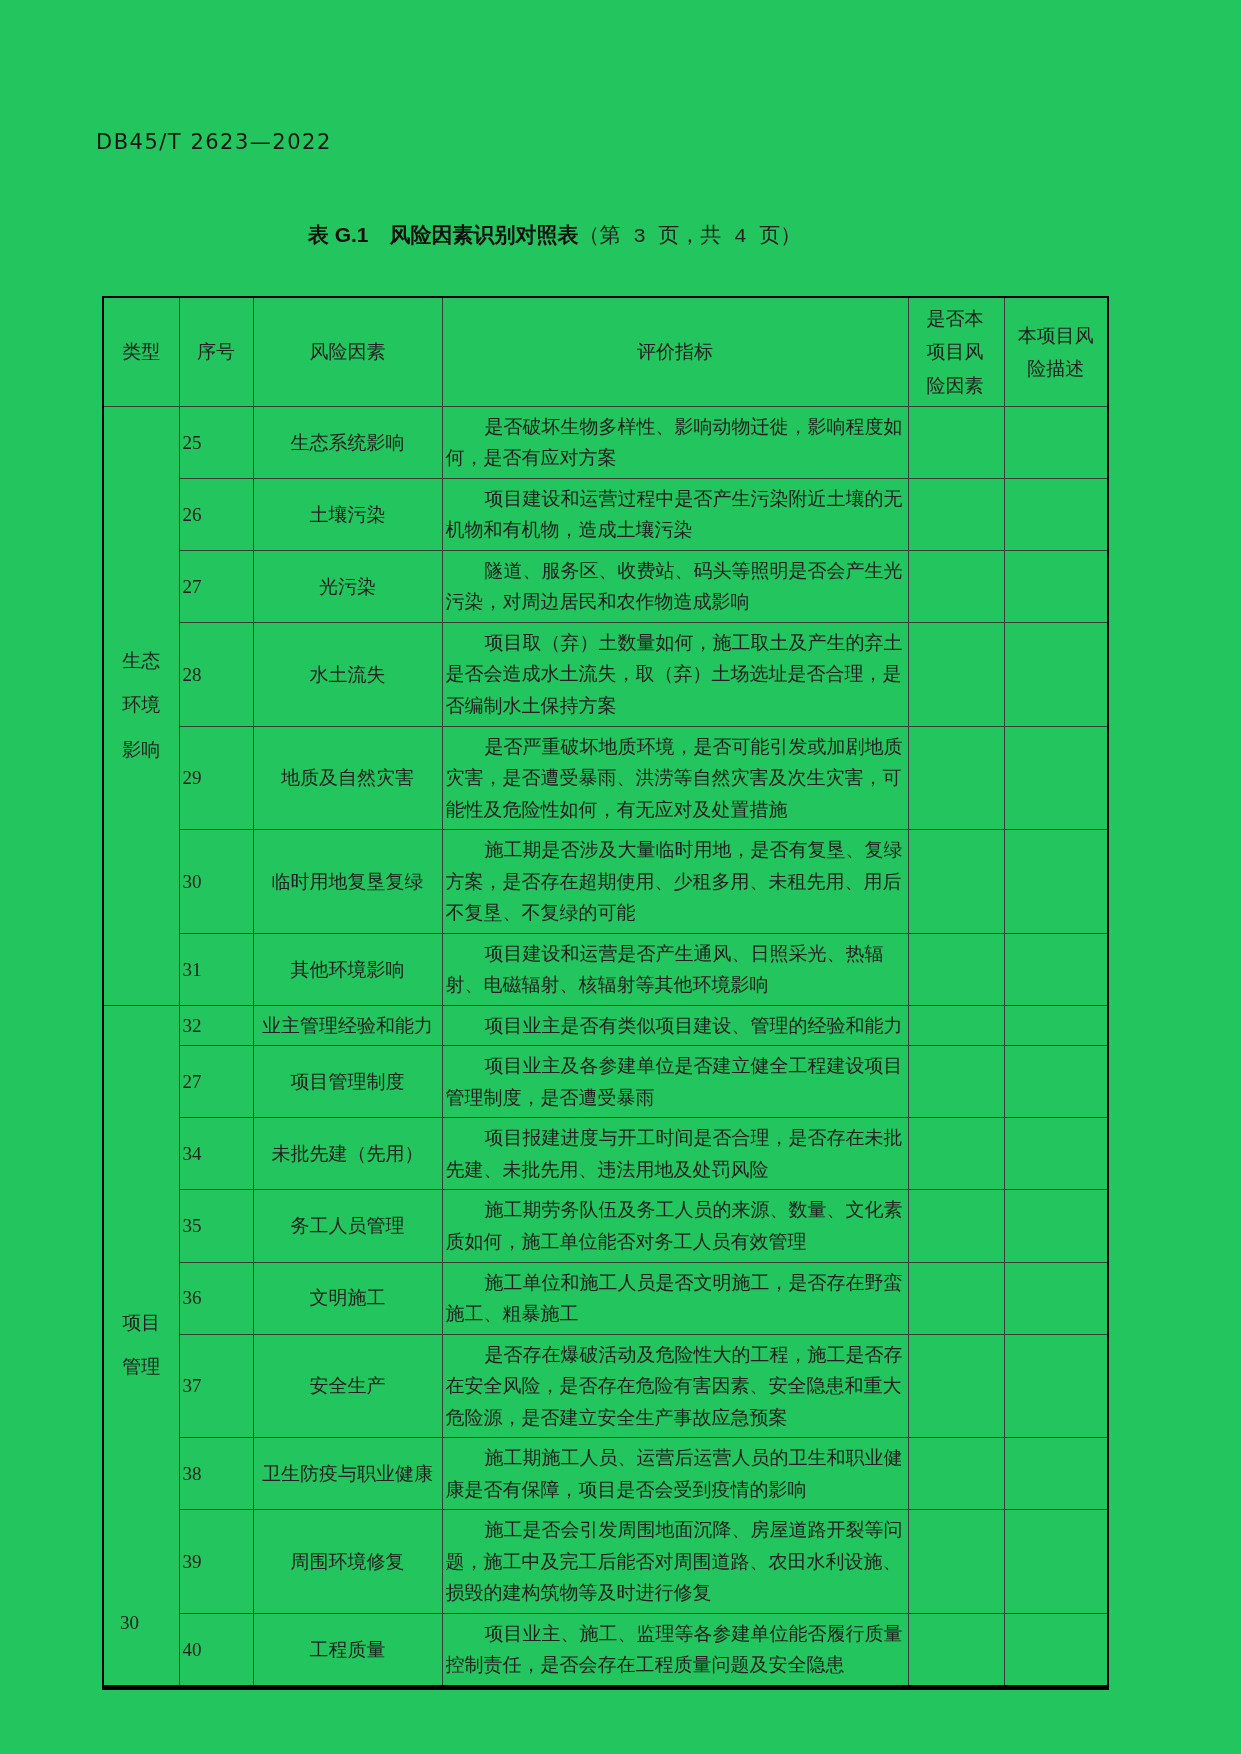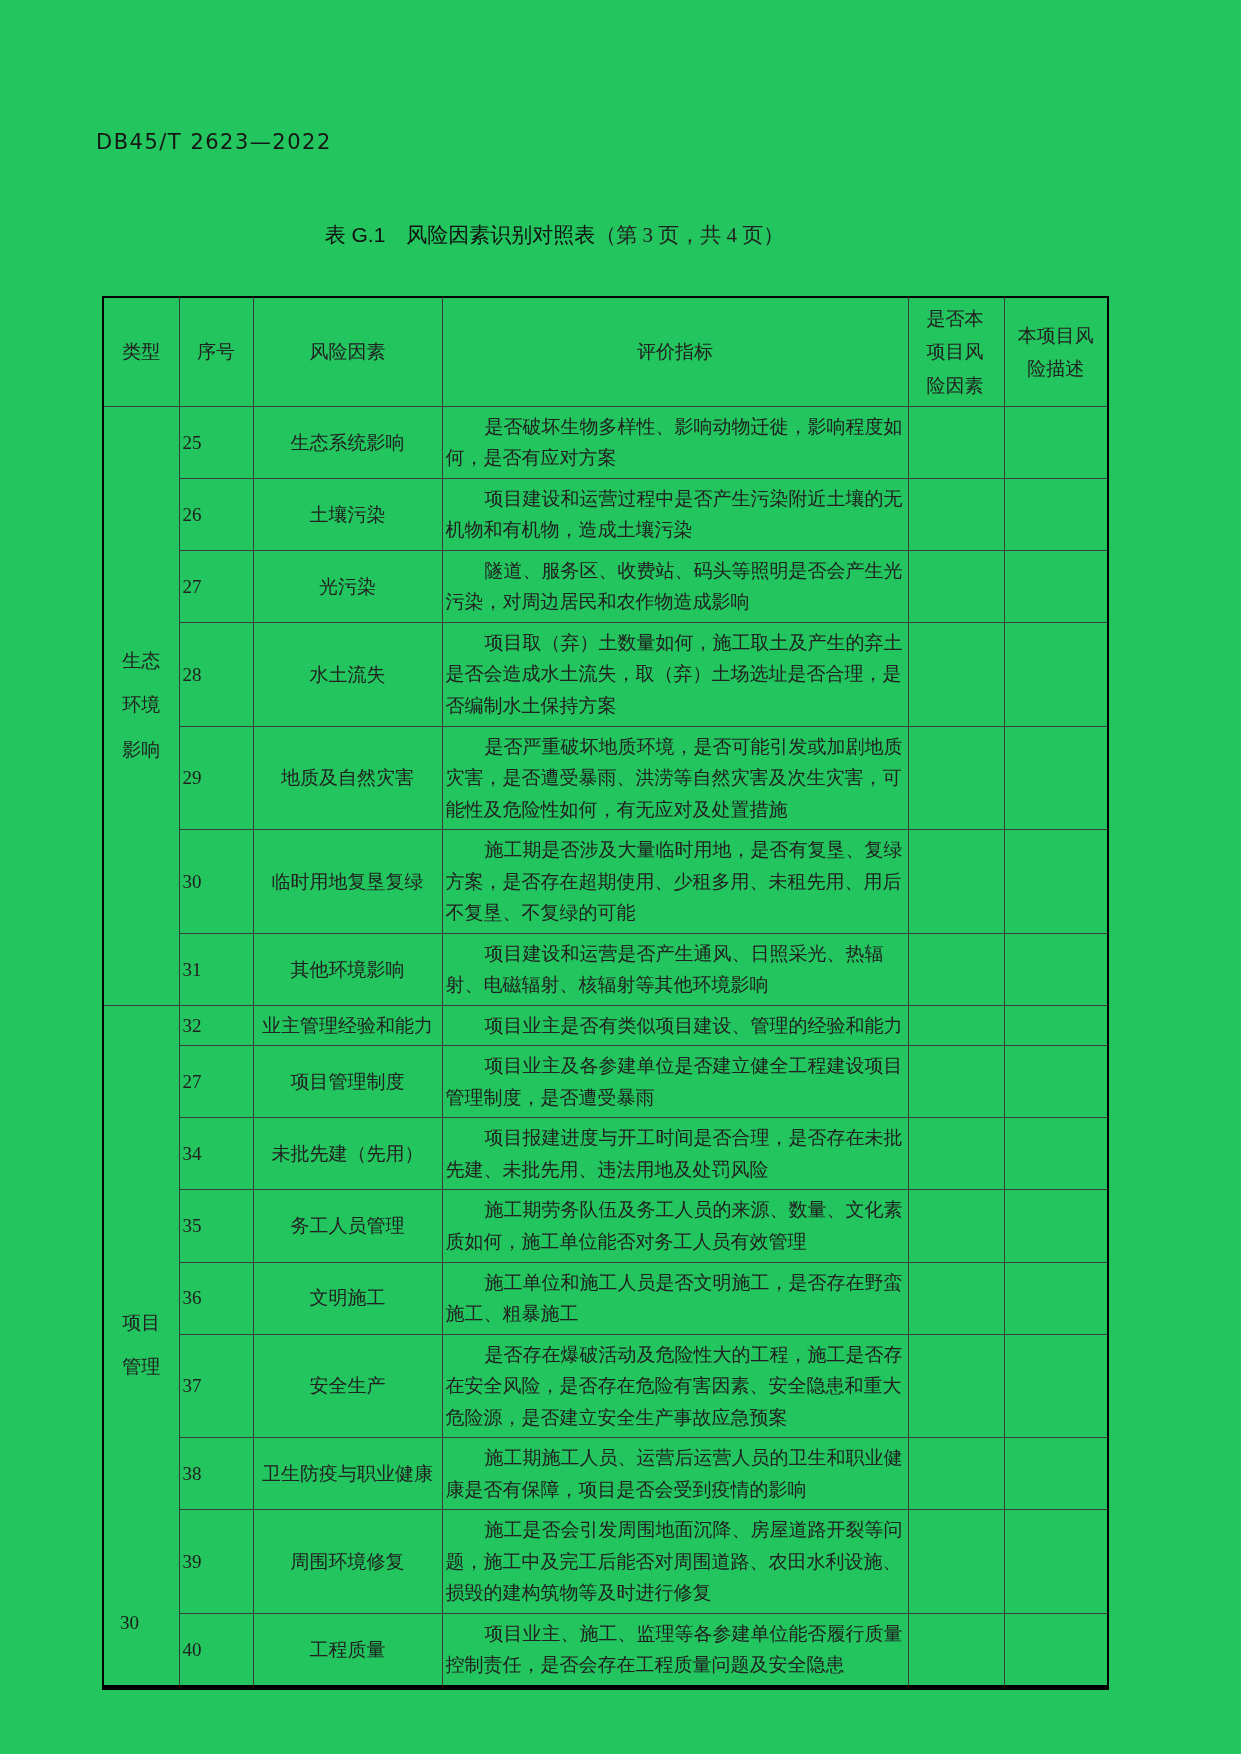--- a/index.html
+++ b/index.html
@@ -18,24 +18,24 @@
     font-size:21px; letter-spacing:1.5px;
     color:#161616;
   }
   .table-title {
     position:absolute; left:102px; top:221px; width:1005px;
     box-sizing:border-box; padding-right:100px;
     text-align:center; font-size:21px; white-space:nowrap;
   }
   .title-main {
     font-family:"Liberation Sans", sans-serif;
-    font-weight:400; color:#111;
+    font-weight:700; color:#111;
   }
   .title-page {
-    font-family:Liberation Serif, serif;
+    font-family:Liberation Mono, monospace;
     font-weight:400; color:#222;
   }
   table.risk-table {
     position:absolute; left:102px; top:296px; width:1005px;
     border-collapse:collapse; table-layout:fixed;
     font-size:19px; color:#212121;
     border:2px solid #000;
     border-bottom:5px solid #000;
   }
   .risk-table th, .risk-table td {

